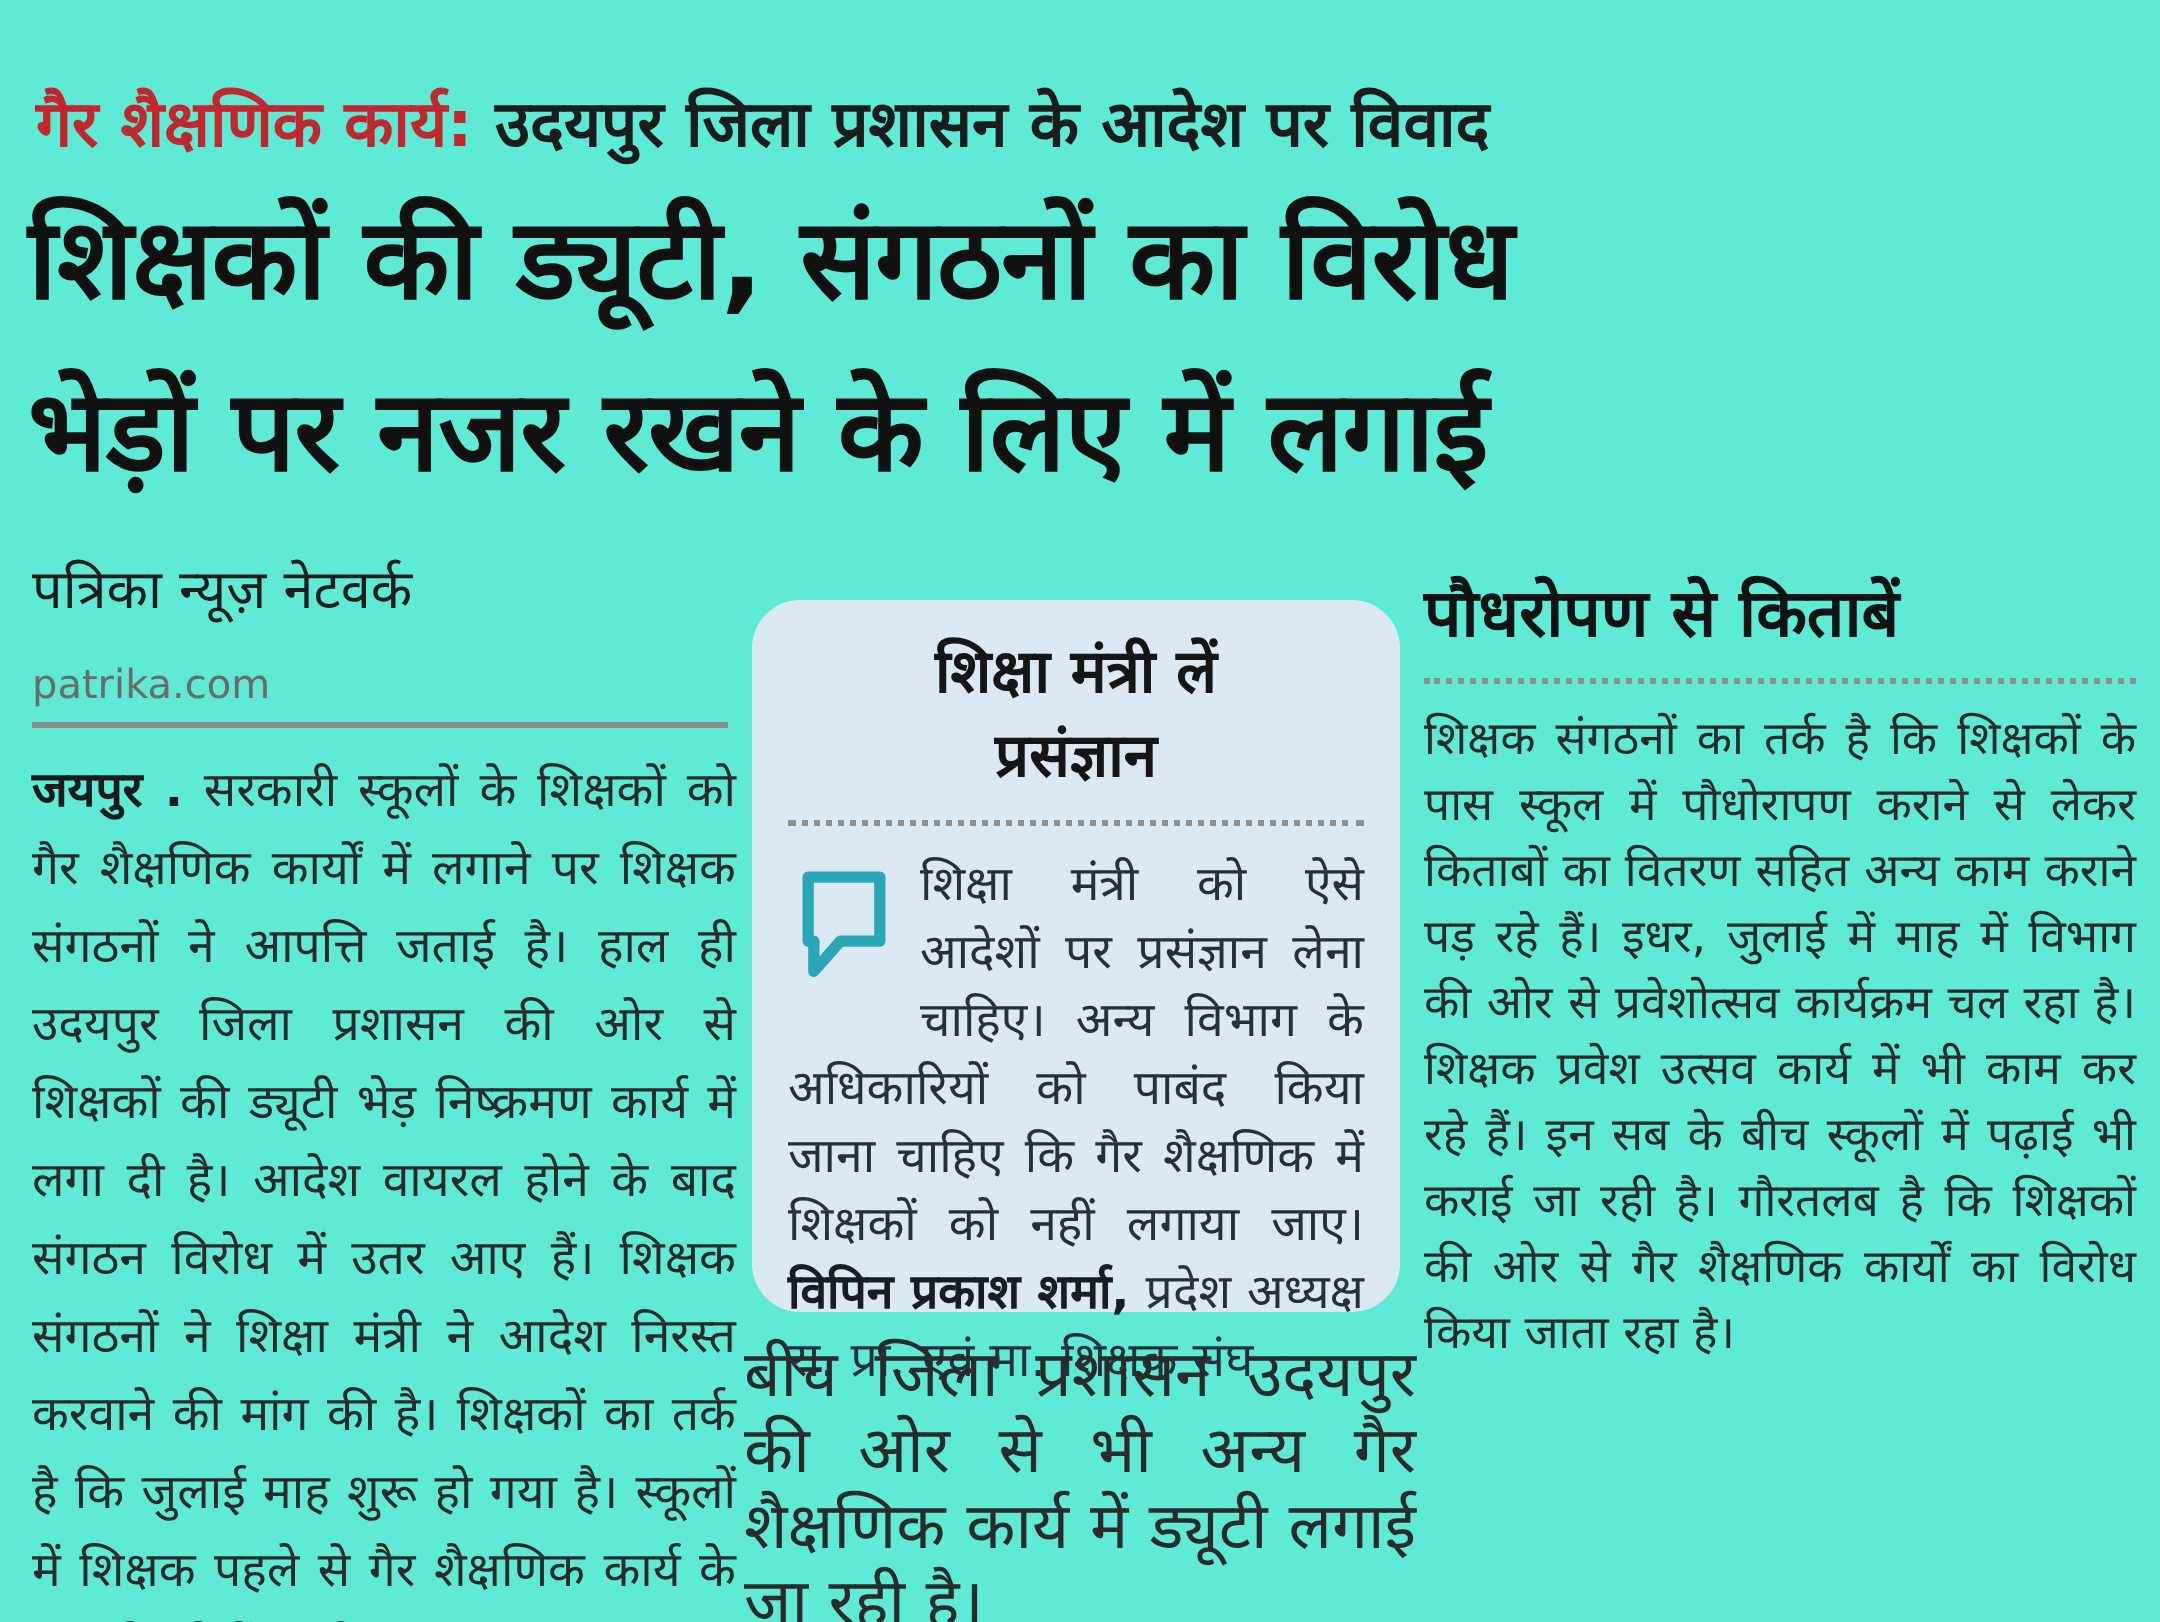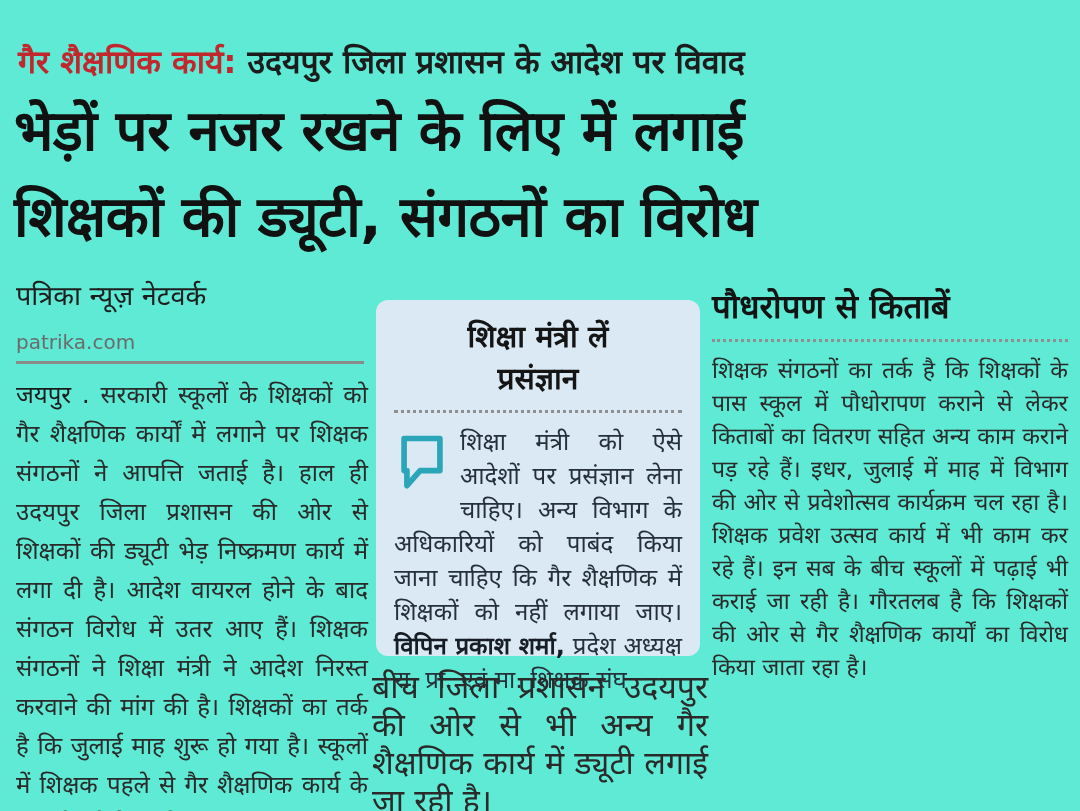--- a/index.html
+++ b/index.html
@@ -28,25 +28,25 @@
     color:#111;letter-spacing:-0.5px;
   }
   
   .left-col{position:absolute;left:16px;top:280px;width:352px;}
   .byline{font-size:27px;font-weight:400;color:#1d1d1d;line-height:32px;}
   .source{font-size:20px;color:#6b6b6b;line-height:24px;margin-top:18px;}
   .rule{border:none;border-top:3px solid #8a8a8a;margin:7px 0 12px 0;width:348px;}
   .body-text{
     font-size:24px;line-height:39px;text-align:justify;color:#2a2a2a;
   }
-  .dateline{font-weight:400;color:#1b1b1b;}
+  .dateline{font-weight:700;color:#1b1b1b;}
   
   .quote-box{
     position:absolute;left:376px;top:300px;width:288px;height:326px;
-    background:#dbe9f4;border-radius:12px;
+    background:#dbe9f4;border-radius:24px;
     padding:12px 18px 18px 18px;
   }
   .quote-heading{
     text-align:center;font-size:30px;font-weight:700;line-height:42px;color:#151515;
     margin-top:4px;
   }
   .dotted{border:none;border-top:3px dotted #8f8f8f;margin:10px 0 12px 0;}
   .quote-icon{float:left;margin:6px 12px 4px 2px;}
   .quote-text{
     font-size:24px;line-height:34px;text-align:justify;color:#26303a;
@@ -77,22 +77,22 @@
 
 <div class="page">
 
   <div class="scan-curve"></div>
 
   <div class="kicker">
     <span class="red">गैर शैक्षणिक कार्य:</span><span class="black"> उदयपुर जिला प्रशासन के आदेश पर विवाद</span>
   </div>
 
   <div class="headline">
+    <div>शिक्षकों की ड्यूटी, संगठनों का विरोध</div>
     <div>भेड़ों पर नजर रखने के लिए में लगाई</div>
-    <div>शिक्षकों की ड्यूटी, संगठनों का विरोध</div>
   </div>
 
   <div class="left-col">
     <div class="byline">पत्रिका न्यूज़ नेटवर्क</div>
     <div class="source">patrika.com</div>
     <hr class="rule">
     <div class="body-text">
       <span class="dateline">जयपुर .</span><span> सरकारी स्कूलों के शिक्षकों को गैर शैक्षणिक कार्यों में लगाने पर शिक्षक संगठनों ने आपत्ति जताई है। हाल ही उदयपुर जिला प्रशासन की ओर से शिक्षकों की ड्यूटी भेड़ निष्क्रमण कार्य में लगा दी है। आदेश वायरल होने के बाद संगठन विरोध में उतर आए हैं। शिक्षक संगठनों ने शिक्षा मंत्री ने आदेश निरस्त करवाने की मांग की है। शिक्षकों का तर्क है कि जुलाई माह शुरू हो गया है। स्कूलों में शिक्षक पहले से गैर शैक्षणिक कार्य के भार से दबे हैं। इसी</span>
     </div>
   </div>

